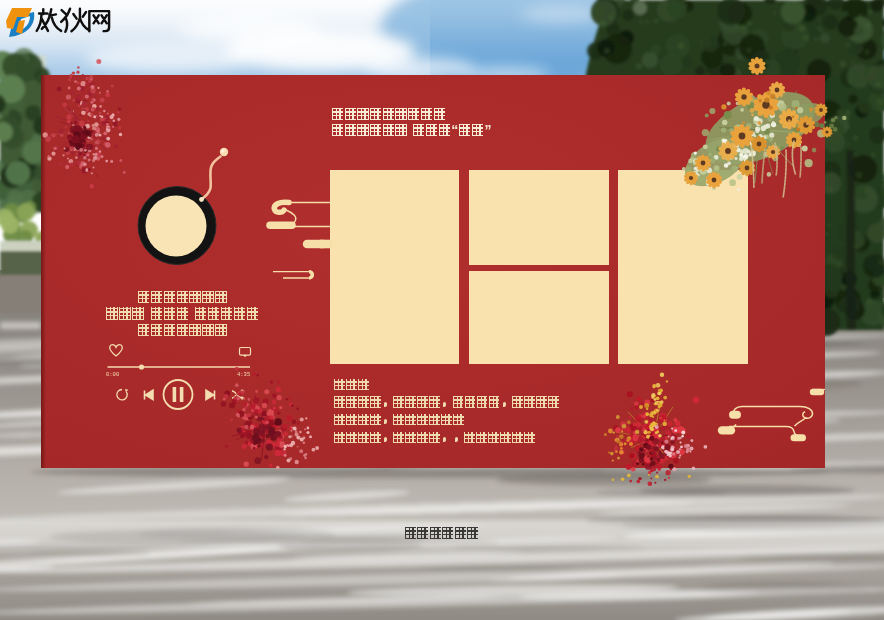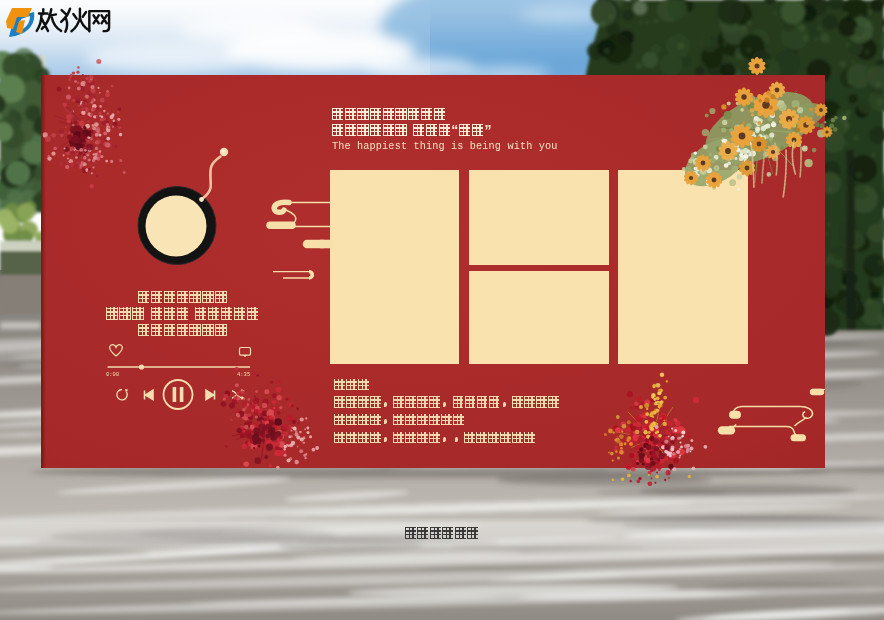--- a/index.html
+++ b/index.html
@@ -1698,21 +1698,20 @@
     <path d="M751 144 q 2.7 22 2.9 44" stroke="#d6c998" stroke-width="1.7" fill="none" stroke-linecap="round" opacity="0.8" stroke-dasharray="2.5 1.2"></path>
     <path d="M765 149 q -2.1 17 -3.0 34" stroke="#bfb27f" stroke-width="1.7" fill="none" stroke-linecap="round" opacity="0.8" stroke-dasharray="2.5 1.2"></path>
     <path d="M775 143 q 3.4 16 1.2 32" stroke="#cbbd8c" stroke-width="1.7" fill="none" stroke-linecap="round" opacity="0.8" stroke-dasharray="2.5 1.2"></path>
     <path d="M786 150 q 0.9 23 -2.8 47" stroke="#d6c998" stroke-width="1.7" fill="none" stroke-linecap="round" opacity="0.8" stroke-dasharray="2.5 1.2"></path>
     <path d="M794 141 q -3.8 16 1.4 33" stroke="#d6c998" stroke-width="1.7" fill="none" stroke-linecap="round" opacity="0.8" stroke-dasharray="2.5 1.2"></path>
     <path d="M801 147 q 0.4 15 -0.9 30" stroke="#cbbd8c" stroke-width="1.7" fill="none" stroke-linecap="round" opacity="0.8" stroke-dasharray="2.5 1.2"></path>
 </svg>
 <div class="abs" style="left:332px;top:108px;white-space:nowrap;font-size:0">
 <div><i class="h" style="width:11.2px;height:12px;margin:0 1.5px 0 0;--c:#f7ecd6"></i><i class="h" style="width:11.2px;height:12px;margin:0 1.5px 0 0;--c:#f7ecd6"></i><i class="h" style="width:11.2px;height:12px;margin:0 1.5px 0 0;--c:#f7ecd6"></i><i class="h" style="width:11.2px;height:12px;margin:0 1.5px 0 0;--c:#f7ecd6"></i><i class="h" style="width:11.2px;height:12px;margin:0 1.5px 0 0;--c:#f7ecd6"></i><i class="h" style="width:11.2px;height:12px;margin:0 1.5px 0 0;--c:#f7ecd6"></i><i class="h" style="width:11.2px;height:12px;margin:0 1.5px 0 0;--c:#f7ecd6"></i><i class="h" style="width:11.2px;height:12px;margin:0 1.5px 0 0;--c:#f7ecd6"></i><i class="h" style="width:11.2px;height:12px;margin:0 1.5px 0 0;--c:#f7ecd6"></i></div>
 <div style="margin-top:3.5px"><i class="h" style="width:11.2px;height:12px;margin:0 1.5px 0 0;--c:#f7ecd6"></i><i class="h" style="width:11.2px;height:12px;margin:0 1.5px 0 0;--c:#f7ecd6"></i><i class="h" style="width:11.2px;height:12px;margin:0 1.5px 0 0;--c:#f7ecd6"></i><i class="h" style="width:11.2px;height:12px;margin:0 1.5px 0 0;--c:#f7ecd6"></i><i class="h" style="width:11.2px;height:12px;margin:0 1.5px 0 0;--c:#f7ecd6"></i><i class="h" style="width:11.2px;height:12px;margin:0 1.5px 0 0;--c:#f7ecd6"></i><i style="display:inline-block;vertical-align:bottom;width:5.0px;height:1px"></i><i class="h" style="width:11.2px;height:12px;margin:0 1.5px 0 0;--c:#f7ecd6"></i><i class="h" style="width:11.2px;height:12px;margin:0 1.5px 0 0;--c:#f7ecd6"></i><i class="h" style="width:11.2px;height:12px;margin:0 1.5px 0 0;--c:#f7ecd6"></i><b style="display:inline-block;color:#f7ecd6;font-family:'Liberation Sans',sans-serif;font-size:14px;width:8px;vertical-align:bottom;line-height:12px">“</b><i class="h" style="width:11.2px;height:12px;margin:0 1.5px 0 0;--c:#f7ecd6"></i><i class="h" style="width:11.2px;height:12px;margin:0 1.5px 0 0;--c:#f7ecd6"></i><b style="display:inline-block;color:#f7ecd6;font-family:'Liberation Sans',sans-serif;font-size:14px;width:8px;vertical-align:bottom;line-height:12px">”</b></div>
-<div style="margin-top:5px;font-family:'Liberation Mono',monospace;font-size:10.2px;letter-spacing:0.15px;color:#f3e3c2">The happiest thing is being with you</div>
 </div>
 <div class="abs" style="left:63px;top:291px;width:240px;text-align:center;white-space:nowrap;font-size:0">
 <div><i class="h" style="width:11.4px;height:12.4px;margin:0 1.6px 0 0;--c:#f0dcae"></i><i class="h" style="width:11.4px;height:12.4px;margin:0 1.6px 0 0;--c:#f0dcae"></i><i class="h" style="width:11.4px;height:12.4px;margin:0 1.6px 0 0;--c:#f0dcae"></i><i class="h" style="width:11.4px;height:12.4px;margin:0 1.6px 0 0;--c:#f0dcae"></i><i class="h" style="width:11.4px;height:12.4px;margin:0 1.6px 0 0;--c:#f0dcae"></i><i class="h" style="width:11.4px;height:12.4px;margin:0 1.6px 0 0;--c:#f0dcae"></i><i class="h" style="width:11.4px;height:12.4px;margin:0 1.6px 0 0;--c:#f0dcae"></i></div>
 <div style="margin-top:4px"><i class="h" style="width:11.4px;height:12.4px;margin:0 1.6px 0 0;--c:#f0dcae"></i><i class="h" style="width:11.4px;height:12.4px;margin:0 1.6px 0 0;--c:#f0dcae"></i><i class="h" style="width:11.4px;height:12.4px;margin:0 1.6px 0 0;--c:#f0dcae"></i><i style="display:inline-block;vertical-align:bottom;width:5.1px;height:1px"></i><i class="h" style="width:11.4px;height:12.4px;margin:0 1.6px 0 0;--c:#f0dcae"></i><i class="h" style="width:11.4px;height:12.4px;margin:0 1.6px 0 0;--c:#f0dcae"></i><i class="h" style="width:11.4px;height:12.4px;margin:0 1.6px 0 0;--c:#f0dcae"></i><i style="display:inline-block;vertical-align:bottom;width:5.1px;height:1px"></i><i class="h" style="width:11.4px;height:12.4px;margin:0 1.6px 0 0;--c:#f0dcae"></i><i class="h" style="width:11.4px;height:12.4px;margin:0 1.6px 0 0;--c:#f0dcae"></i><i class="h" style="width:11.4px;height:12.4px;margin:0 1.6px 0 0;--c:#f0dcae"></i><i class="h" style="width:11.4px;height:12.4px;margin:0 1.6px 0 0;--c:#f0dcae"></i><i class="h" style="width:11.4px;height:12.4px;margin:0 1.6px 0 0;--c:#f0dcae"></i></div>
 <div style="margin-top:4px"><i class="h" style="width:11.4px;height:12.4px;margin:0 1.6px 0 0;--c:#f0dcae"></i><i class="h" style="width:11.4px;height:12.4px;margin:0 1.6px 0 0;--c:#f0dcae"></i><i class="h" style="width:11.4px;height:12.4px;margin:0 1.6px 0 0;--c:#f0dcae"></i><i class="h" style="width:11.4px;height:12.4px;margin:0 1.6px 0 0;--c:#f0dcae"></i><i class="h" style="width:11.4px;height:12.4px;margin:0 1.6px 0 0;--c:#f0dcae"></i><i class="h" style="width:11.4px;height:12.4px;margin:0 1.6px 0 0;--c:#f0dcae"></i><i class="h" style="width:11.4px;height:12.4px;margin:0 1.6px 0 0;--c:#f0dcae"></i></div>
 </div>
 <div class="abs" style="left:334px;top:379px;white-space:nowrap;font-size:0">
 <div><i class="h" style="width:10.6px;height:11.4px;margin:0 1.4px 0 0;--c:#eedaae"></i><i class="h" style="width:10.6px;height:11.4px;margin:0 1.4px 0 0;--c:#eedaae"></i><i class="h" style="width:10.6px;height:11.4px;margin:0 1.4px 0 0;--c:#eedaae"></i></div>
 <div style="margin-top:6px"><i class="h" style="width:10.6px;height:11.4px;margin:0 1.4px 0 0;--c:#eedaae"></i><i class="h" style="width:10.6px;height:11.4px;margin:0 1.4px 0 0;--c:#eedaae"></i><i class="h" style="width:10.6px;height:11.4px;margin:0 1.4px 0 0;--c:#eedaae"></i><i class="h" style="width:10.6px;height:11.4px;margin:0 1.4px 0 0;--c:#eedaae"></i><i style="display:inline-block;vertical-align:bottom;width:3px;height:5px;margin:0 6.4px 1px 2px;background:#eedaae;border-radius:1.5px 1.5px 2px 0"></i><i class="h" style="width:10.6px;height:11.4px;margin:0 1.4px 0 0;--c:#eedaae"></i><i class="h" style="width:10.6px;height:11.4px;margin:0 1.4px 0 0;--c:#eedaae"></i><i class="h" style="width:10.6px;height:11.4px;margin:0 1.4px 0 0;--c:#eedaae"></i><i class="h" style="width:10.6px;height:11.4px;margin:0 1.4px 0 0;--c:#eedaae"></i><i style="display:inline-block;vertical-align:bottom;width:3px;height:5px;margin:0 6.4px 1px 2px;background:#eedaae;border-radius:1.5px 1.5px 2px 0"></i><i class="h" style="width:10.6px;height:11.4px;margin:0 1.4px 0 0;--c:#eedaae"></i><i class="h" style="width:10.6px;height:11.4px;margin:0 1.4px 0 0;--c:#eedaae"></i><i class="h" style="width:10.6px;height:11.4px;margin:0 1.4px 0 0;--c:#eedaae"></i><i class="h" style="width:10.6px;height:11.4px;margin:0 1.4px 0 0;--c:#eedaae"></i><i style="display:inline-block;vertical-align:bottom;width:3px;height:5px;margin:0 6.4px 1px 2px;background:#eedaae;border-radius:1.5px 1.5px 2px 0"></i><i class="h" style="width:10.6px;height:11.4px;margin:0 1.4px 0 0;--c:#eedaae"></i><i class="h" style="width:10.6px;height:11.4px;margin:0 1.4px 0 0;--c:#eedaae"></i><i class="h" style="width:10.6px;height:11.4px;margin:0 1.4px 0 0;--c:#eedaae"></i><i class="h" style="width:10.6px;height:11.4px;margin:0 1.4px 0 0;--c:#eedaae"></i></div>
 <div style="margin-top:6.2px"><i class="h" style="width:10.6px;height:11.4px;margin:0 1.4px 0 0;--c:#eedaae"></i><i class="h" style="width:10.6px;height:11.4px;margin:0 1.4px 0 0;--c:#eedaae"></i><i class="h" style="width:10.6px;height:11.4px;margin:0 1.4px 0 0;--c:#eedaae"></i><i class="h" style="width:10.6px;height:11.4px;margin:0 1.4px 0 0;--c:#eedaae"></i><i style="display:inline-block;vertical-align:bottom;width:3px;height:5px;margin:0 6.4px 1px 2px;background:#eedaae;border-radius:1.5px 1.5px 2px 0"></i><i class="h" style="width:10.6px;height:11.4px;margin:0 1.4px 0 0;--c:#eedaae"></i><i class="h" style="width:10.6px;height:11.4px;margin:0 1.4px 0 0;--c:#eedaae"></i><i class="h" style="width:10.6px;height:11.4px;margin:0 1.4px 0 0;--c:#eedaae"></i><i class="h" style="width:10.6px;height:11.4px;margin:0 1.4px 0 0;--c:#eedaae"></i><i class="h" style="width:10.6px;height:11.4px;margin:0 1.4px 0 0;--c:#eedaae"></i><i class="h" style="width:10.6px;height:11.4px;margin:0 1.4px 0 0;--c:#eedaae"></i></div>

